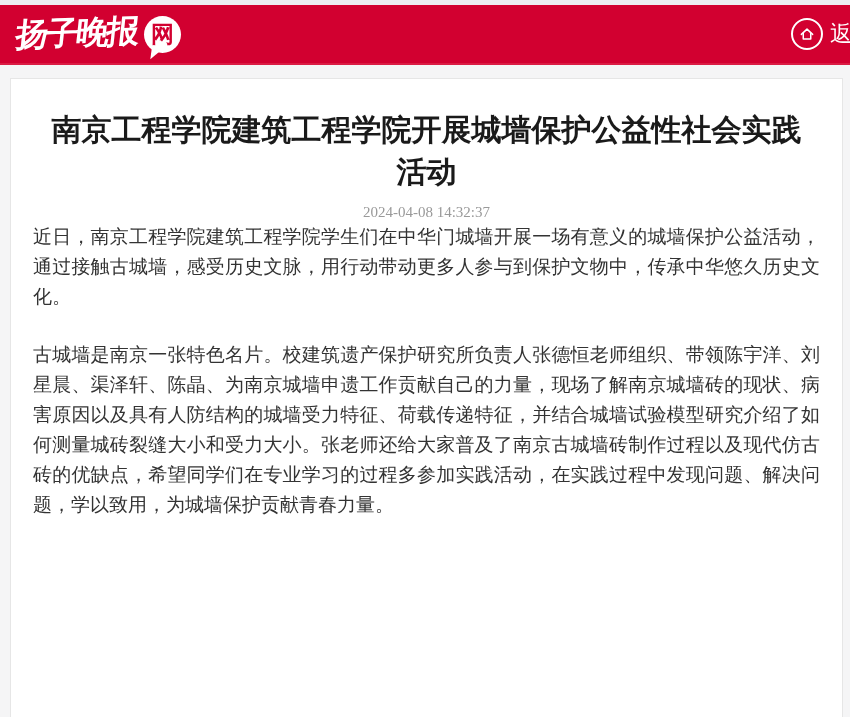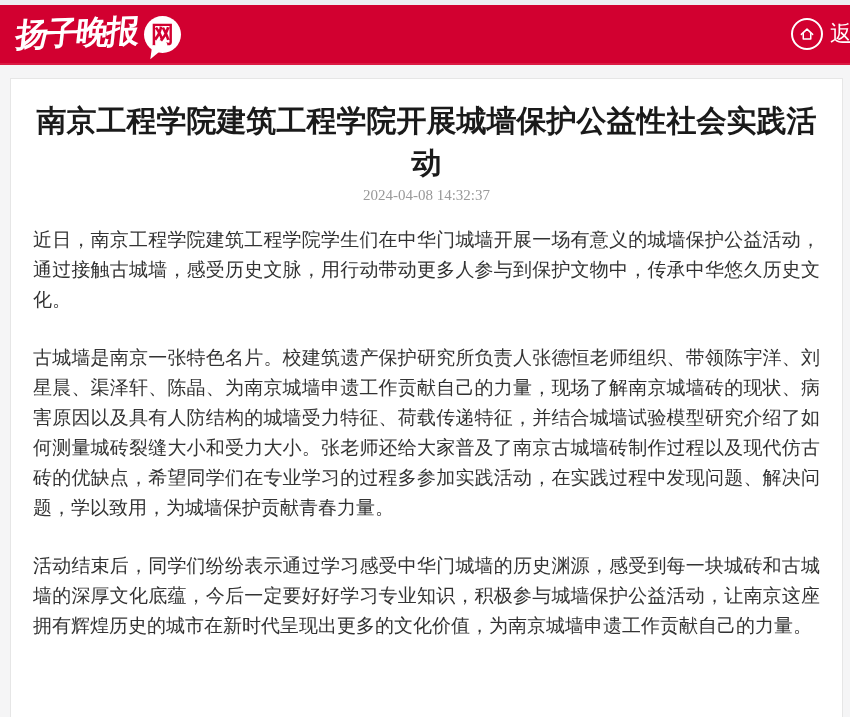--- a/index.html
+++ b/index.html
@@ -95,37 +95,37 @@
   .content-card {
     box-sizing: border-box;
     margin: 13px 0 0 10px;
     width: 833px;
     height: 720px;
     background: #FFFFFF;
     border: 1px solid #E6E6E6;
     padding: 21px 22px 50px 22px;
   }
   .article-title {
-    margin: 0;
+    margin: 9px;
     font-size: 30px;
     line-height: 42px;
     font-weight: bold;
     color: #1A1A1A;
     text-align: center;
   }
   .article-date {
     margin-top: 1px;
     font-family: "Liberation Serif", serif;
     font-size: 15px;
     line-height: 20px;
     color: #999999;
     text-align: center;
   }
   .article-body {
-    margin-top: 20px;
+    margin-top: 0;
   }
   .body-para {
     margin: 0 0 28px 0;
     font-size: 19px;
     line-height: 30px;
     color: #333333;
     text-align: justify;
   }
 </style>
 </head>
@@ -151,15 +151,14 @@
     <span class="home-label">返</span>
   </div>
 </header>
 
 <main class="content-card">
   <h1 class="article-title">南京工程学院建筑工程学院开展城墙保护公益性社会实践活动</h1>
   <div class="article-date">2024-04-08 14:32:37</div>
   <div class="article-body">
       <p class="body-para">近日，南京工程学院建筑工程学院学生们在中华门城墙开展一场有意义的城墙保护公益活动，通过接触古城墙，感受历史文脉，用行动带动更多人参与到保护文物中，传承中华悠久历史文化。</p>
       <p class="body-para">古城墙是南京一张特色名片。校建筑遗产保护研究所负责人张德恒老师组织、带领陈宇洋、刘星晨、渠泽轩、陈晶、为南京城墙申遗工作贡献自己的力量，现场了解南京城墙砖的现状、病害原因以及具有人防结构的城墙受力特征、荷载传递特征，并结合城墙试验模型研究介绍了如何测量城砖裂缝大小和受力大小。张老师还给大家普及了南京古城墙砖制作过程以及现代仿古砖的优缺点，希望同学们在专业学习的过程多参加实践活动，在实践过程中发现问题、解决问题，学以致用，为城墙保护贡献青春力量。</p>
-      <p class="body-para">活动结束后，同学们纷纷表示通过学习感受中华门城墙的历史渊源，感受到每一块城砖和古城墙的深厚文化底蕴，今后一定要好好学习专业知识，积极参与城墙保护公益活动，让南京这座拥有辉煌历史的城市在新时代呈现出更多的文化价值，为南京城墙申遗工作贡献自己的力量。</p>
     </div>
 </main>
 
 </body></html>

